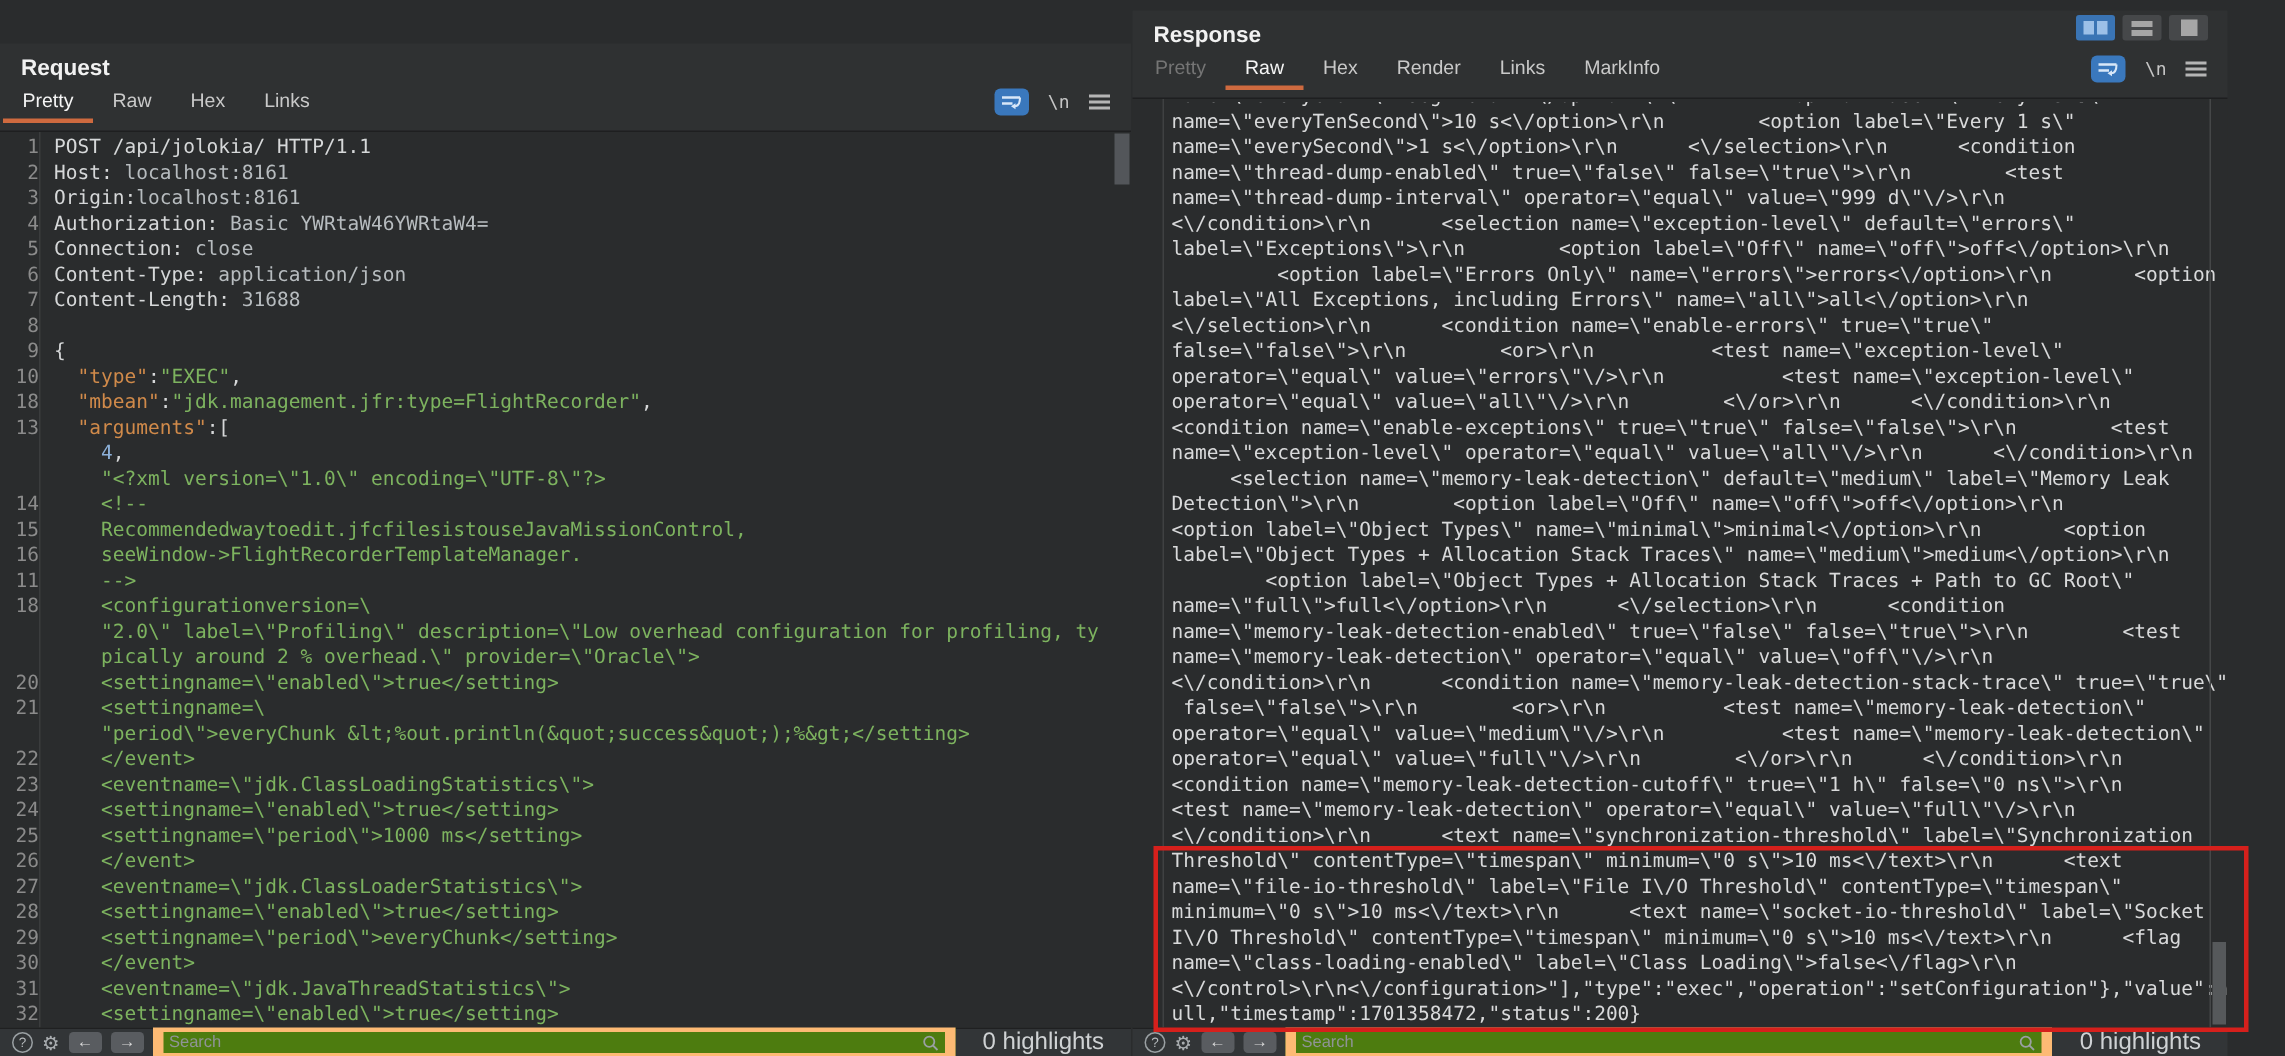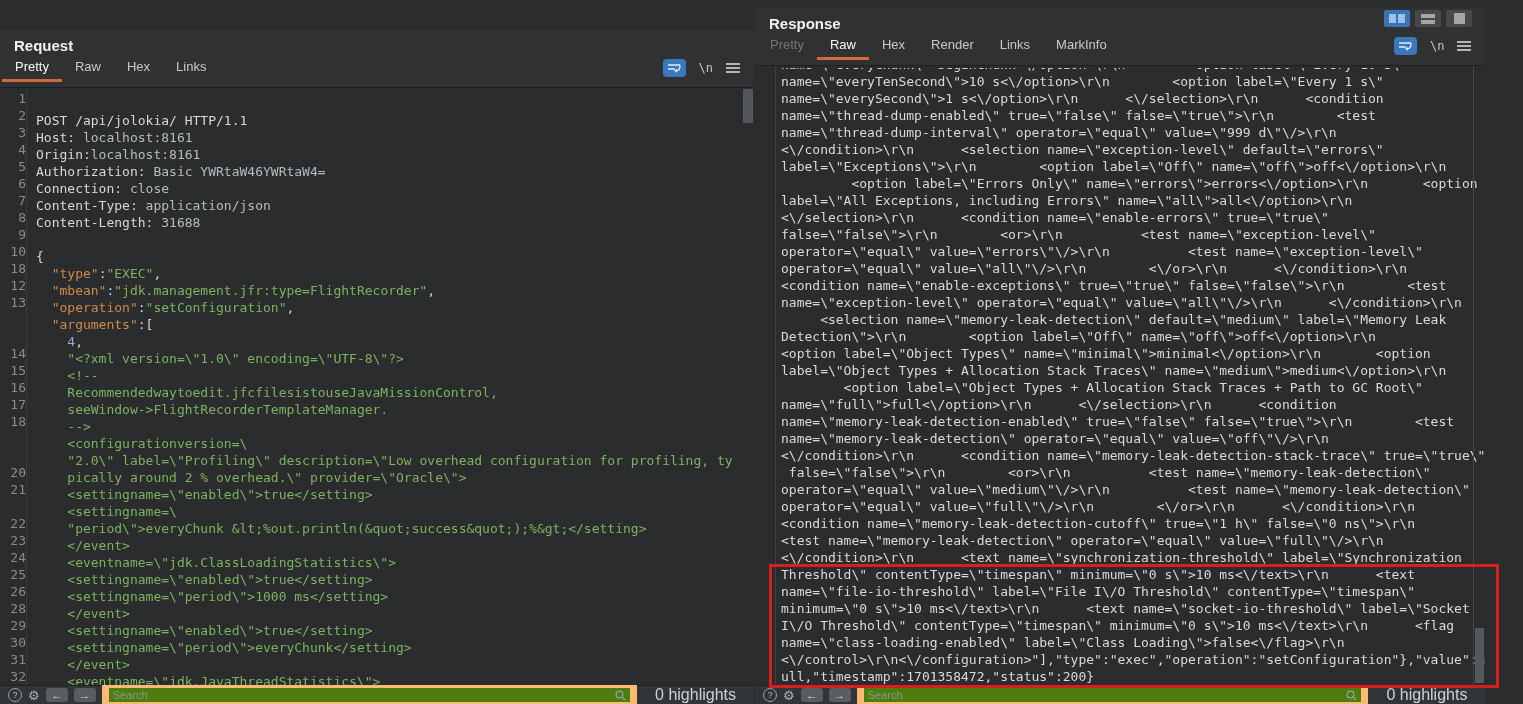--- a/index.html
+++ b/index.html
@@ -31,21 +31,21 @@
   .win-btn .vbar{width:7px;height:9px;background:#9cc0e8;}
   .win-btn .hbar-wrap{display:flex;flex-direction:column;gap:2px;}
   .win-btn .hbar{width:14px;height:4px;background:#a6a6a6;}
   .win-btn .sq{width:11px;height:11px;background:#a6a6a6;}
   
   .editor{flex:1;position:relative;overflow:hidden;background:#2a2c2d;padding-top:2px;}
   .code-row{height:17px;display:flex;white-space:pre;
             font-family:"DejaVu Sans Mono","Liberation Mono",monospace;font-size:13px;line-height:17px;}
   .gutter{flex:none;width:26px;text-align:right;padding-right:6px;color:#8b8b8b;}
   .gutter-sep{position:absolute;left:26px;top:0;bottom:0;width:1px;background:#3a3c3d;}
-  .code-text{padding-left:4px;margin-top:22px;}
+  .code-text{padding-left:4px;}
   .seg-p{color:#d6d8d9;}
   .seg-h{color:#b7bcbf;}
   .seg-k{color:#d08a4a;}
   .seg-s{color:#7db35f;}
   .seg-num{color:#8cb0d8;}
   .resp-row{height:17px;white-space:pre;padding-left:26px;color:#d9dadb;
             font-family:"DejaVu Sans Mono","Liberation Mono",monospace;font-size:13px;line-height:17px;}
   .resp-row.partial{height:5px;overflow:hidden;}
   .resp-row.partial span{display:block;margin-top:-12px;}
   .resp-left-sep{position:absolute;left:20px;top:0;bottom:0;width:1px;background:#3f4142;}
@@ -112,39 +112,39 @@
           <div class="code-row"><span class="gutter">2</span><span class="code-text"><span class="seg-p">Host:</span><span class="seg-h"> localhost:8161</span></span></div>
           <div class="code-row"><span class="gutter">3</span><span class="code-text"><span class="seg-p">Origin:</span><span class="seg-h">localhost:8161</span></span></div>
           <div class="code-row"><span class="gutter">4</span><span class="code-text"><span class="seg-p">Authorization:</span><span class="seg-h"> Basic YWRtaW46YWRtaW4=</span></span></div>
           <div class="code-row"><span class="gutter">5</span><span class="code-text"><span class="seg-p">Connection:</span><span class="seg-h"> close</span></span></div>
           <div class="code-row"><span class="gutter">6</span><span class="code-text"><span class="seg-p">Content-Type:</span><span class="seg-h"> application/json</span></span></div>
           <div class="code-row"><span class="gutter">7</span><span class="code-text"><span class="seg-p">Content-Length:</span><span class="seg-h"> 31688</span></span></div>
           <div class="code-row"><span class="gutter">8</span><span class="code-text"></span></div>
           <div class="code-row"><span class="gutter">9</span><span class="code-text"><span class="seg-p">{</span></span></div>
           <div class="code-row"><span class="gutter">10</span><span class="code-text"><span class="seg-p">  </span><span class="seg-k">"type"</span><span class="seg-p">:</span><span class="seg-s">"EXEC"</span><span class="seg-p">,</span></span></div>
           <div class="code-row"><span class="gutter">18</span><span class="code-text"><span class="seg-p">  </span><span class="seg-k">"mbean"</span><span class="seg-p">:</span><span class="seg-s">"jdk.management.jfr:type=FlightRecorder"</span><span class="seg-p">,</span></span></div>
-          <div class="code-row"><span class="gutter">12</span><span class="code-text"><span class="seg-p">  </span><span class="seg-k">"operation"</span><span class="seg-p">:</span><span class="seg-s">"setConfiguration"</span><span class="seg-p">,</span></span></div>
           <div class="code-row"><span class="gutter">13</span><span class="code-text"><span class="seg-p">  </span><span class="seg-k">"arguments"</span><span class="seg-p">:[</span></span></div>
           <div class="code-row"><span class="gutter"></span><span class="code-text"><span class="seg-p">    </span><span class="seg-num">4</span><span class="seg-p">,</span></span></div>
           <div class="code-row"><span class="gutter"></span><span class="code-text"><span class="seg-s">    "&lt;?xml version=\"1.0\" encoding=\"UTF-8\"?&gt;</span></span></div>
           <div class="code-row"><span class="gutter">14</span><span class="code-text"><span class="seg-s">    &lt;!--</span></span></div>
           <div class="code-row"><span class="gutter">15</span><span class="code-text"><span class="seg-s">    Recommendedwaytoedit.jfcfilesistouseJavaMissionControl,</span></span></div>
           <div class="code-row"><span class="gutter">16</span><span class="code-text"><span class="seg-s">    seeWindow-&gt;FlightRecorderTemplateManager.</span></span></div>
-          <div class="code-row"><span class="gutter">17</span><span class="code-text"><span class="seg-s">    --&gt;</span></span></div>
+          <div class="code-row"><span class="gutter">11</span><span class="code-text"><span class="seg-s">    --&gt;</span></span></div>
           <div class="code-row"><span class="gutter">18</span><span class="code-text"><span class="seg-s">    &lt;configurationversion=\</span></span></div>
           <div class="code-row"><span class="gutter"></span><span class="code-text"><span class="seg-s">    "2.0\" label=\"Profiling\" description=\"Low overhead configuration for profiling, ty</span></span></div>
           <div class="code-row"><span class="gutter"></span><span class="code-text"><span class="seg-s">    pically around 2 % overhead.\" provider=\"Oracle\"&gt;</span></span></div>
           <div class="code-row"><span class="gutter">20</span><span class="code-text"><span class="seg-s">    &lt;settingname=\"enabled\"&gt;true&lt;/setting&gt;</span></span></div>
           <div class="code-row"><span class="gutter">21</span><span class="code-text"><span class="seg-s">    &lt;settingname=\</span></span></div>
           <div class="code-row"><span class="gutter"></span><span class="code-text"><span class="seg-s">    "period\"&gt;everyChunk &amp;lt;%out.println(&amp;quot;success&amp;quot;);%&amp;gt;&lt;/setting&gt;</span></span></div>
           <div class="code-row"><span class="gutter">22</span><span class="code-text"><span class="seg-s">    &lt;/event&gt;</span></span></div>
           <div class="code-row"><span class="gutter">23</span><span class="code-text"><span class="seg-s">    &lt;eventname=\"jdk.ClassLoadingStatistics\"&gt;</span></span></div>
           <div class="code-row"><span class="gutter">24</span><span class="code-text"><span class="seg-s">    &lt;settingname=\"enabled\"&gt;true&lt;/setting&gt;</span></span></div>
           <div class="code-row"><span class="gutter">25</span><span class="code-text"><span class="seg-s">    &lt;settingname=\"period\"&gt;1000 ms&lt;/setting&gt;</span></span></div>
           <div class="code-row"><span class="gutter">26</span><span class="code-text"><span class="seg-s">    &lt;/event&gt;</span></span></div>
+          <div class="code-row"><span class="gutter">27</span><span class="code-text"><span class="seg-s">    &lt;eventname=\"jdk.ClassLoaderStatistics\"&gt;</span></span></div>
           <div class="code-row"><span class="gutter">28</span><span class="code-text"><span class="seg-s">    &lt;settingname=\"enabled\"&gt;true&lt;/setting&gt;</span></span></div>
           <div class="code-row"><span class="gutter">29</span><span class="code-text"><span class="seg-s">    &lt;settingname=\"period\"&gt;everyChunk&lt;/setting&gt;</span></span></div>
           <div class="code-row"><span class="gutter">30</span><span class="code-text"><span class="seg-s">    &lt;/event&gt;</span></span></div>
           <div class="code-row"><span class="gutter">31</span><span class="code-text"><span class="seg-s">    &lt;eventname=\"jdk.JavaThreadStatistics\"&gt;</span></span></div>
           <div class="code-row"><span class="gutter">32</span><span class="code-text"><span class="seg-s">    &lt;settingname=\"enabled\"&gt;true&lt;/setting&gt;</span></span></div>
         </div>
       <div class="vscroll-left">
         <div class="thumb"></div>
       </div>
     </div>

